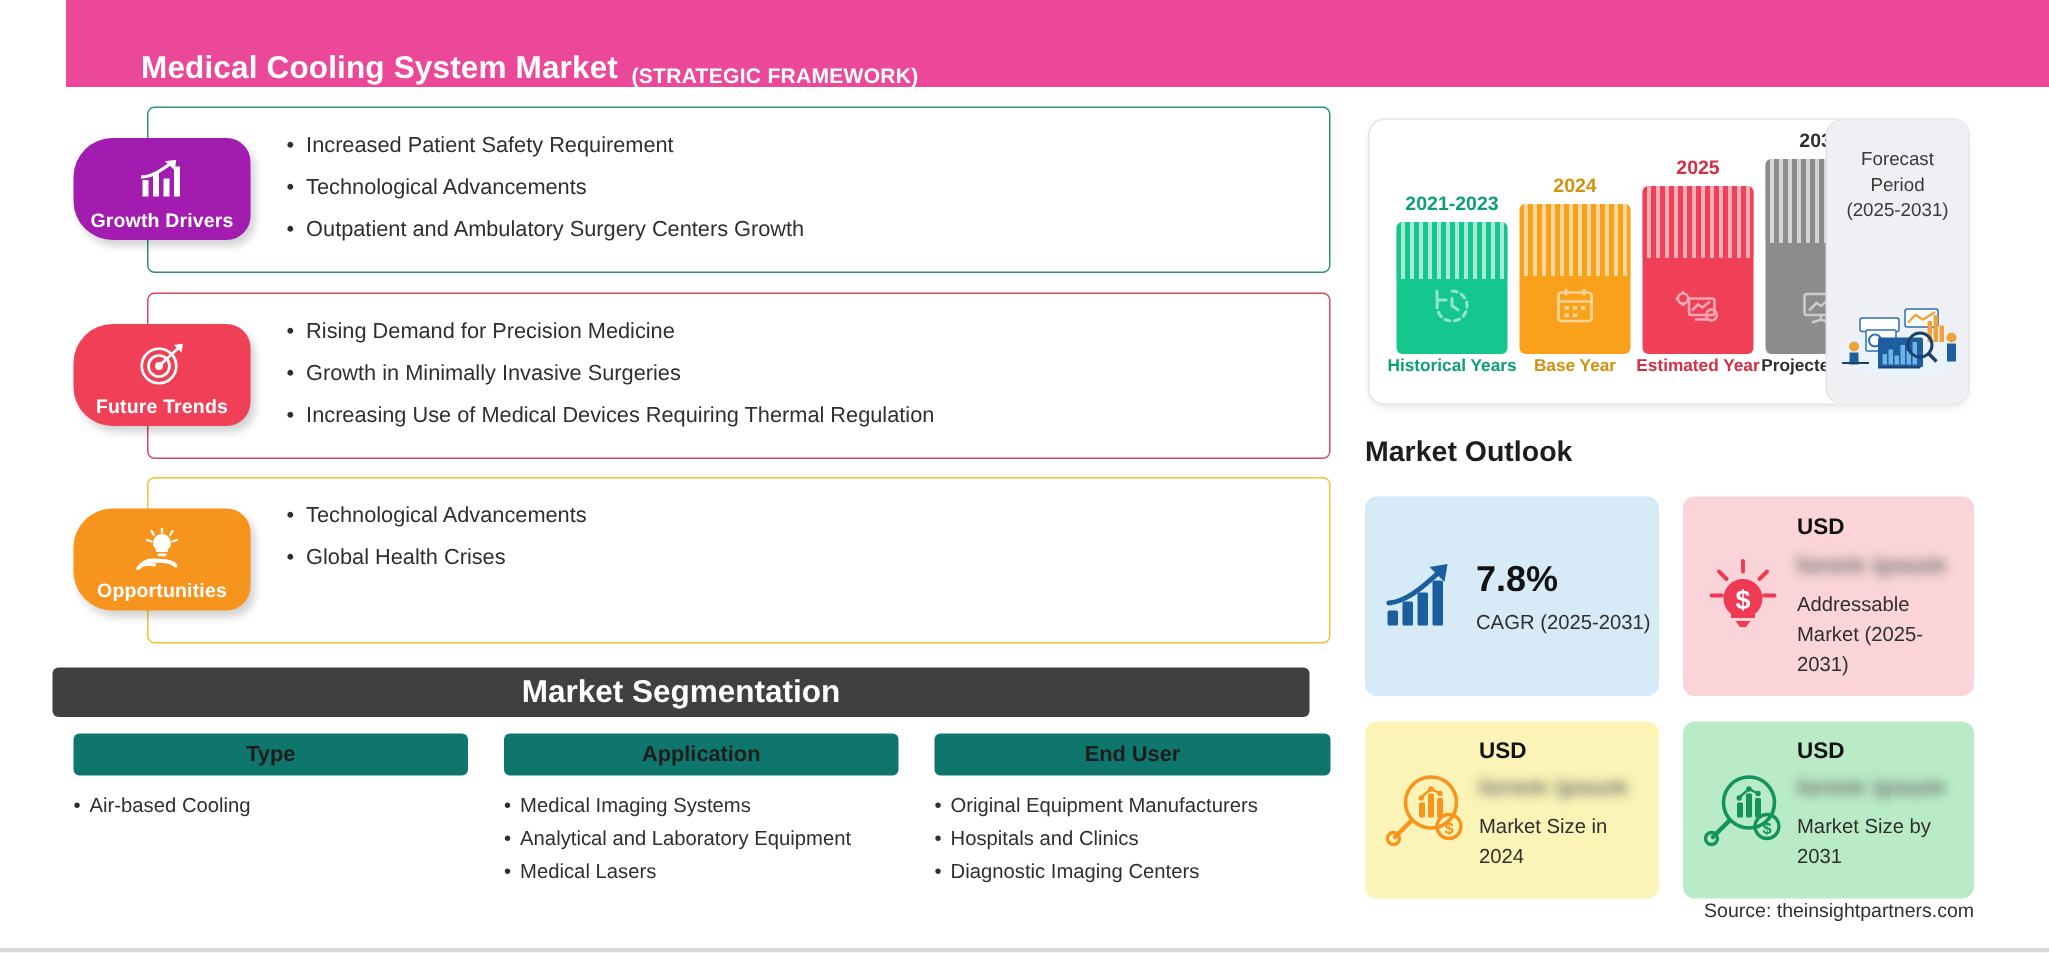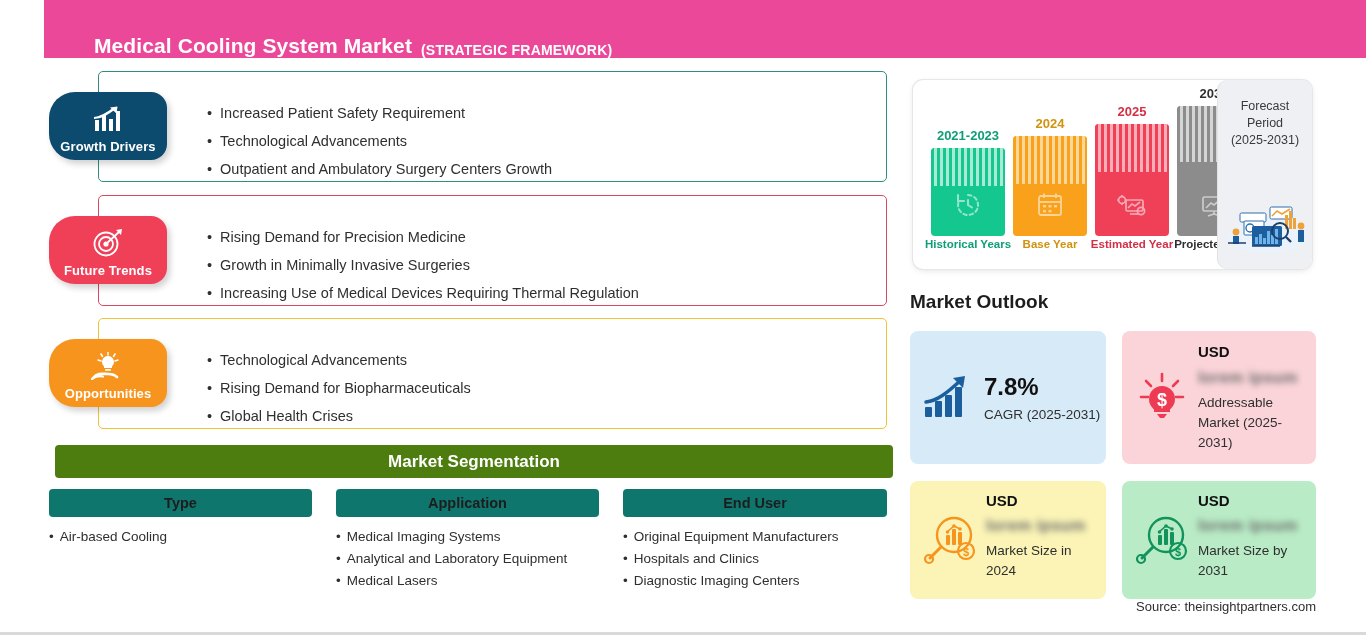--- a/index.html
+++ b/index.html
@@ -60,21 +60,21 @@
     border-radius:5px;
     background:#fff;
     box-sizing:border-box;
   }
   .fc-growth   {left:98px;  top:71px;  width:789px; height:111px; border-color:#2f8f7c;}
   .fc-trends   {left:98px;  top:195px; width:789px; height:111px; border-color:#d64a60;}
   .fc-opps     {left:98px;  top:318px; width:789px; height:111px; border-color:#f0c23a;}
 
   .bullets{
     position:absolute;left:92px;top:11px;right:10px;
-    margin:16px;padding:0;list-style:none;
+    margin:0;padding:0;list-style:none;
   }
   .bullets li{
     font-size:14.5px;color:#2f2f2f;line-height:28px;
     white-space:nowrap;
   }
   .bullets li::before{content:"\2022";margin-right:8px;color:#2f2f2f;}
 
   .badge{
     position:absolute;
     width:118px;height:68px;
@@ -85,30 +85,30 @@
   }
   .badge .b-label{
     font-size:13px;font-weight:bold;
     padding-bottom:7px;letter-spacing:.1px;
     line-height:13px;
   }
   .badge .b-icon{
     flex:1;display:flex;align-items:center;justify-content:center;
     padding-top:6px;
   }
-  .bg-growth{left:49px; top:92px; background:#0c4a6e;}
+  .bg-growth{left:49px; top:92px; background:#a21caf;}
   .bg-trends{left:49px; top:216px;background:#ef4058;}
   .bg-opps  {left:49px; top:339px;background:#f7941e;}
 
   
   .seg-title{
-    position:absolute;left:55px;top:445px;width:838px;height:33px;
-    background:#4d7c0f;border-radius:4px;
+    position:absolute;left:35px;top:445px;width:838px;height:33px;
+    background:#404040;border-radius:4px;
     display:flex;align-items:center;justify-content:center;
-    color:#fff;font-size:17px;font-weight:bold;
+    color:#fff;font-size:21px;font-weight:bold;
   }
   .seg-col{position:absolute;top:489px;}
   .seg-head{
     height:28px;background:#0f766e;border-radius:4px;
     display:flex;align-items:center;justify-content:center;
     font-size:14.5px;font-weight:bold;color:#1d1d1d;
   }
   .seg-list{margin:9px 0 0 0;padding:0;list-style:none;}
   .seg-list li{font-size:13.5px;color:#2f2f2f;line-height:22px;white-space:nowrap;}
   .seg-list li::before{content:"\2022";margin-right:6px;}
@@ -237,21 +237,20 @@
         <path d="M14 15 L28 2" stroke="#fff" stroke-width="1.8"></path>
         <path d="M24 1 L30 0 L29 6 z" fill="#fff"></path>
       </svg>
     </span>
     <span class="b-label">Future Trends</span>
   </div>
 
   <div class="factor-card fc-opps">
     <ul class="bullets">
       <li>Technological Advancements</li>
-      <li>Rising Demand for Biopharmaceuticals</li>
       <li>Global Health Crises</li>
     </ul>
   </div>
   <div class="badge bg-opps">
     <span class="b-icon">
       <svg width="36" height="28" viewBox="0 0 36 28">
         <g stroke="#fff" stroke-width="1.5" stroke-linecap="round">
           <path d="M18 0 V3"></path>
             <path d="M11 2 L12.5 4.5"></path>
             <path d="M25 2 L23.5 4.5"></path>

